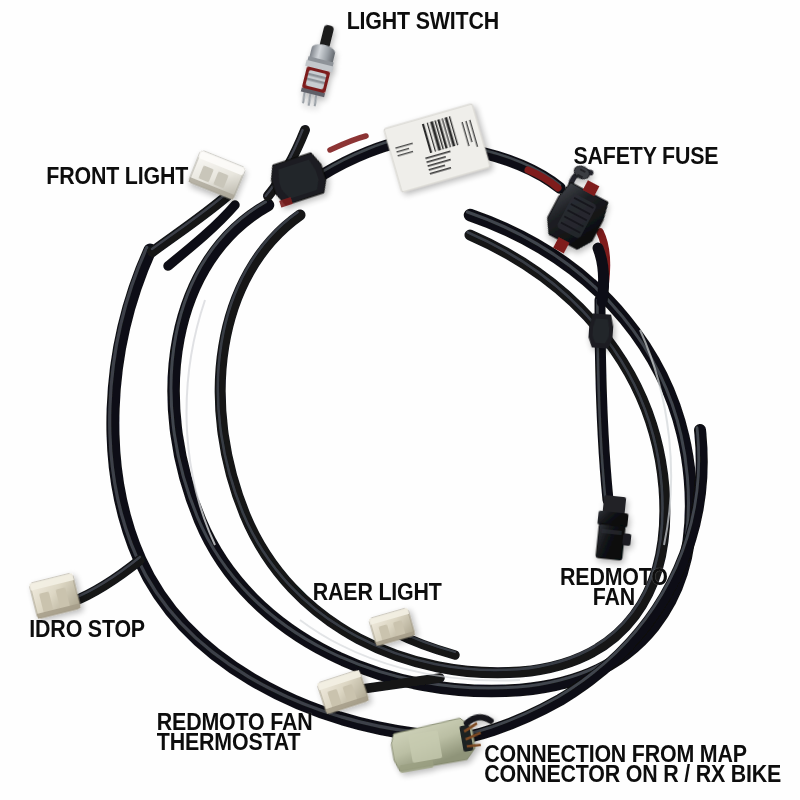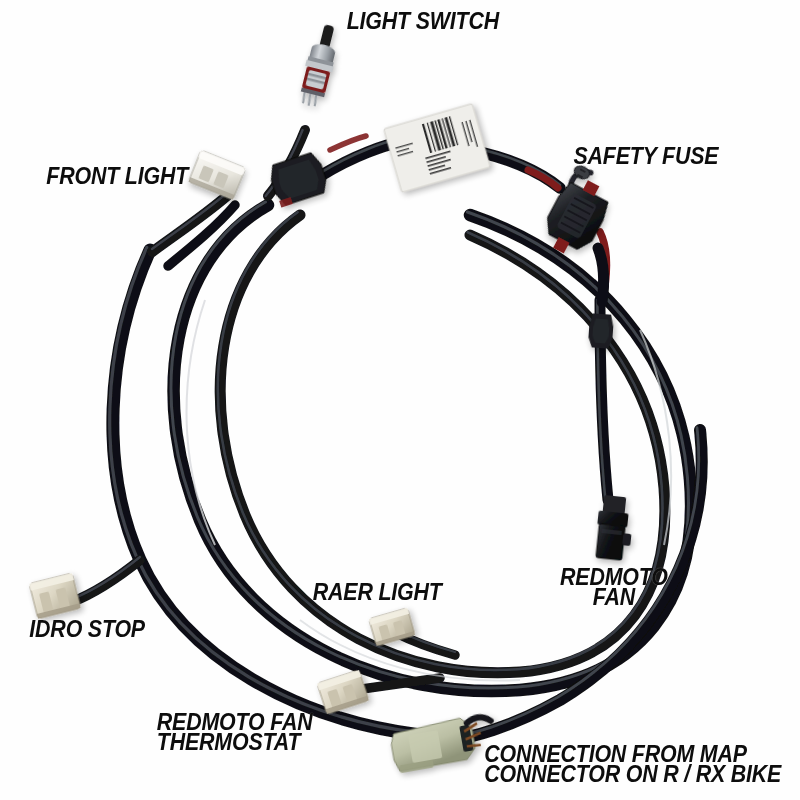--- a/index.html
+++ b/index.html
@@ -7,21 +7,20 @@
     padding: 0;
     background: #ffffff;
   }
   #stage {
     position: relative;
     width: 800px;
     height: 800px;
     background: #fefefe;
     overflow: hidden;
     font-family: "Liberation Sans", sans-serif;
-    font-style: italic;
   }
   #harness-photo {
     position: absolute;
     left: 0; top: 0;
     width: 800px;
     height: 800px;
   }
   .callout {
     position: absolute;
     color: #0d0d0d;

